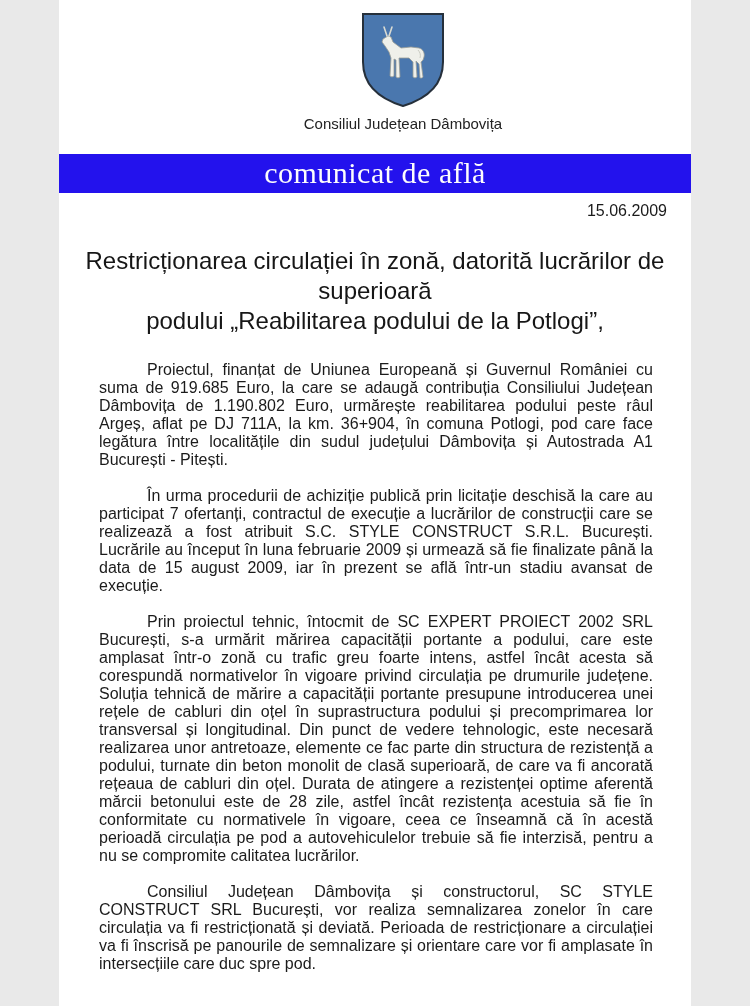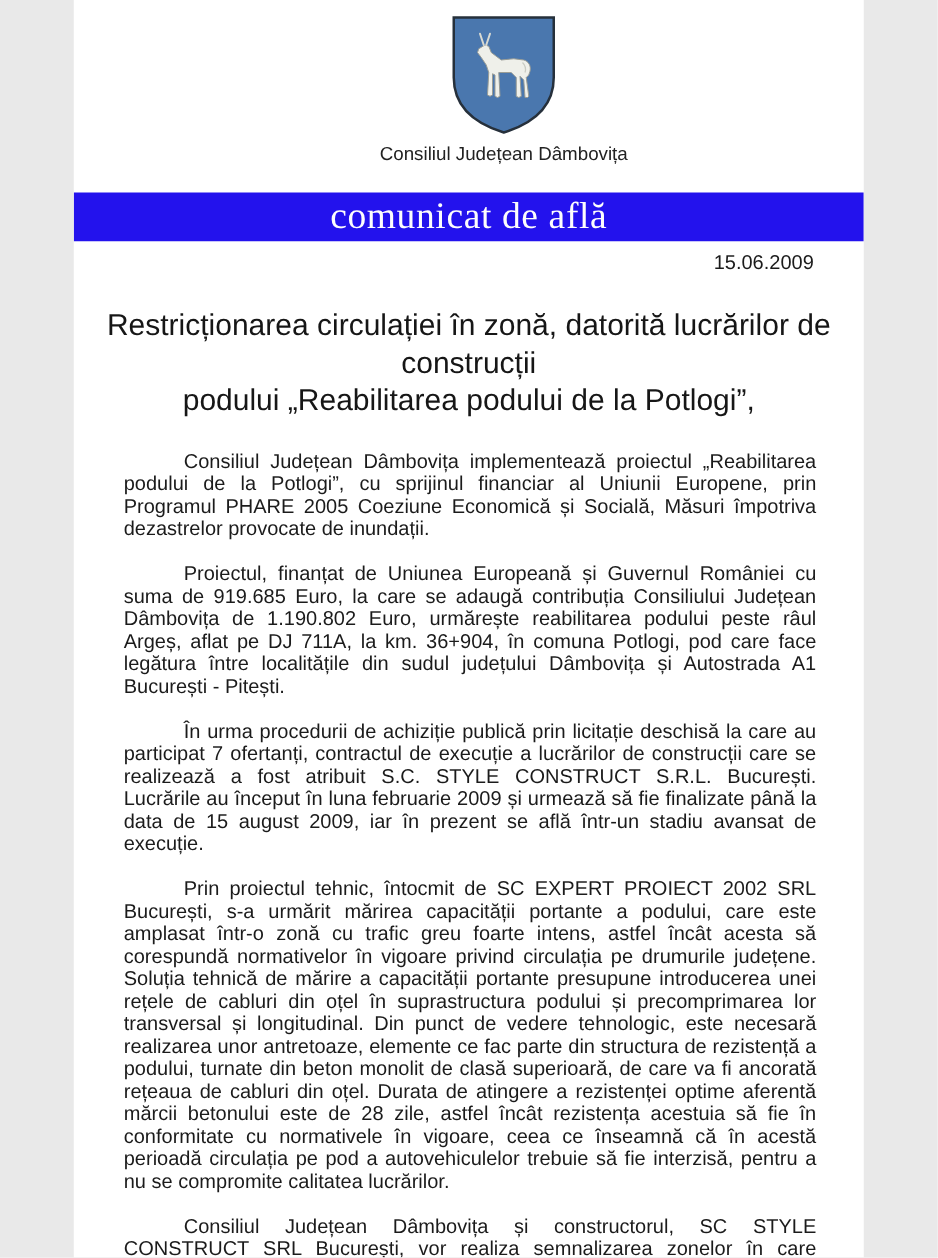--- a/index.html
+++ b/index.html
@@ -35,21 +35,21 @@
   .banner-title{
     font-family:"Liberation Serif","DejaVu Serif",serif;
     color:#fdfdfd;
     font-size:30px;
     line-height:38px;
     letter-spacing:0.5px;
   }
   
   .date-row{
     margin-top:9px;
-    padding-right:40px;
+    padding-right:24px;
     text-align:right;
     font-size:16px;
     line-height:18px;
   }
   
   .headline{
     margin-top:26px;
     text-align:center;
     font-size:24px;
     line-height:30px;
@@ -88,26 +88,25 @@
 
   <div class="banner">
     <span class="banner-title">comunicat de află</span>
   </div>
 
   <div class="date-row">
     <span>15.06.2009</span>
   </div>
 
   <div class="headline">
-    <div>Restricționarea circulației în zonă, datorită lucrărilor de construcții</div>
+    <div>Restricționarea circulației în zonă, datorită lucrărilor de superioară</div>
     <div>podului „Reabilitarea podului de la Potlogi”,</div>
   </div>
 
   <div class="body-text">
-    <p>Consiliul Județean Dâmbovița implementează proiectul „Reabilitarea podului de la Potlogi”, cu sprijinul financiar al Uniunii Europene, prin Programul PHARE 2005 Coeziune Economică și Socială, Măsuri împotriva dezastrelor provocate de inundații.</p>
     <p>Proiectul, finanțat de Uniunea Europeană și Guvernul României cu suma de 919.685 Euro, la care se adaugă contribuția Consiliului Județean Dâmbovița de 1.190.802 Euro, urmărește reabilitarea podului peste râul Argeș, aflat pe DJ 711A, la km. 36+904, în comuna Potlogi, pod care face legătura între localitățile din sudul județului Dâmbovița și Autostrada A1 București - Pitești.</p>
     <p>În urma procedurii de achiziție publică prin licitație deschisă la care au participat 7 ofertanți, contractul de execuție a lucrărilor de construcții care se realizează a fost atribuit S.C. STYLE CONSTRUCT S.R.L. București. Lucrările au început în luna februarie 2009 și urmează să fie finalizate până la data de 15 august 2009, iar în prezent se află într-un stadiu avansat de execuție.</p>
     <p>Prin proiectul tehnic, întocmit de SC EXPERT PROIECT 2002 SRL București, s-a urmărit mărirea capacității portante a podului, care este amplasat într-o zonă cu trafic greu foarte intens, astfel încât acesta să corespundă normativelor în vigoare privind circulația pe drumurile județene. Soluția tehnică de mărire a capacității portante presupune introducerea unei rețele de cabluri din oțel în suprastructura podului și precomprimarea lor transversal și longitudinal. Din punct de vedere tehnologic, este necesară realizarea unor antretoaze, elemente ce fac parte din structura de rezistență a podului, turnate din beton monolit de clasă superioară, de care va fi ancorată rețeaua de cabluri din oțel. Durata de atingere a rezistenței optime aferentă mărcii betonului este de 28 zile, astfel încât rezistența acestuia să fie în conformitate cu normativele în vigoare, ceea ce înseamnă că în acestă perioadă circulația pe pod a autovehiculelor trebuie să fie interzisă, pentru a nu se compromite calitatea lucrărilor.</p>
     <p>Consiliul Județean Dâmbovița și constructorul, SC STYLE CONSTRUCT SRL București, vor realiza semnalizarea zonelor în care circulația va fi restricționată și deviată. Perioada de restricționare a circulației va fi înscrisă pe panourile de semnalizare și orientare care vor fi amplasate în intersecțiile care duc spre pod.</p>
 
   </div>
 
 </div>
 
 </body></html>

